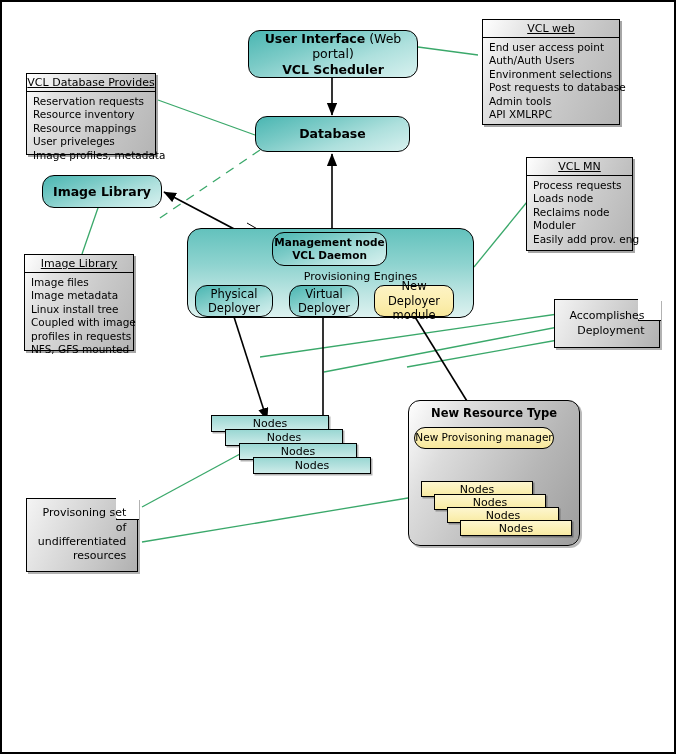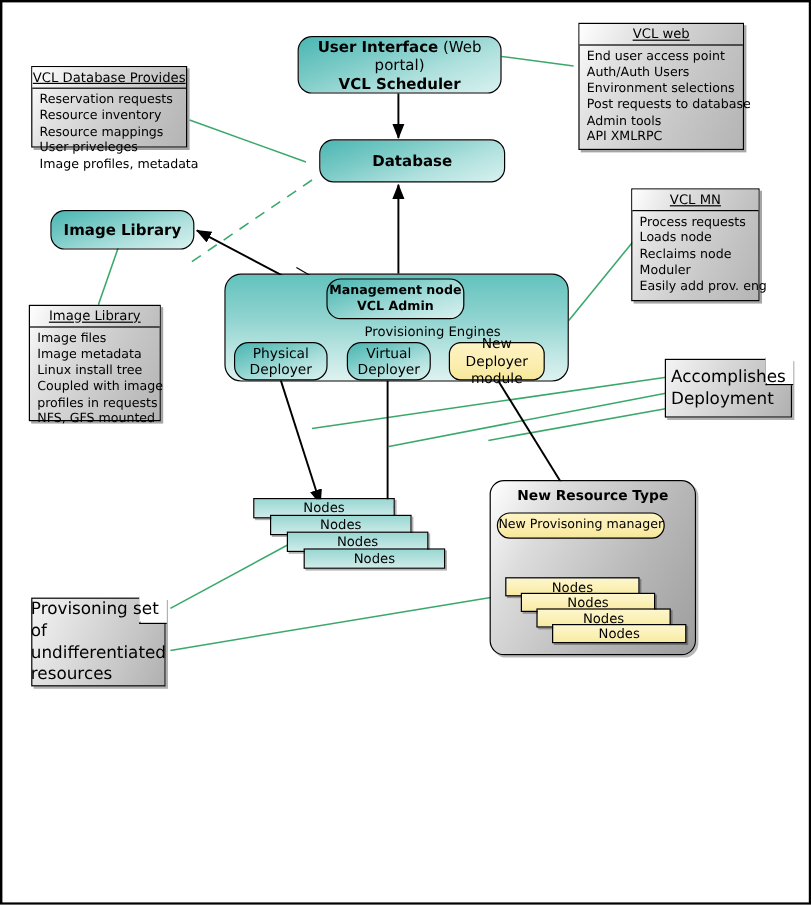--- a/index.html
+++ b/index.html
@@ -118,22 +118,22 @@
     width: 0; height: 0;
     border-left: 23px solid #ffffff;
     border-bottom: 23px solid transparent;
   }
   .note .note-text {
     position: absolute;
     inset: 0;
     display: flex;
     align-items: center;
     justify-content: center;
-    text-align: left;
-    font-size: 14px;
+    text-align: right;
+    font-size: 11px;
     line-height: 1.3;
     padding: 4px 20px;
     box-sizing: border-box;
   }
 
   
   .group-box {
     border: 1.5px solid #000;
     border-radius: 12px;
     background: linear-gradient(120deg, #ffffff 0%, #dcdcdc 25%, #b7b7b7 65%, #9d9d9d 100%);
@@ -222,35 +222,35 @@
     </g>
   </svg>
 
   <div class="node rbox" style="left:246px; top:28px; width:170px; height:48px; flex-direction:column;">
     <div>
       <span>User Interface</span><span style="font-weight:normal;"> (Web portal)</span>
     </div>
     <div>VCL Scheduler</div>
   </div>
 
-  <div class="node rbox" style="left:264px; top:114px; width:155px; height:36px;">
+  <div class="node rbox" style="left:253px; top:114px; width:155px; height:36px;">
     <span>Database</span>
   </div>
 
   <div class="node rbox" style="left:40px; top:173px; width:120px; height:33px;">
     <span>Image Library</span>
   </div>
 
   <div class="node container-box" style="left:185px; top:226px; width:287px; height:90px; display:block;">
     <div style="position:absolute; left:79px; top:-2px; width:120px; text-align:center;"></div>
   </div>
 
   <div class="node rbox" style="left:270px; top:230px; width:115px; height:34px; flex-direction:column; font-size:10.5px;">
     <div>Management node</div>
-    <div>VCL Admin</div>
+    <div>VCL Daemon</div>
   </div>
 
   <div class="node" style="left:185px; top:266px; width:347px; height:16px; font-size:11px;">
     <span>Provisioning Engines</span>
   </div>
 
   <div class="node rbox small multiline" style="left:193px; top:283px; width:78px; height:32px;">
     <span>Physical
 Deployer</span>
   </div>
@@ -293,21 +293,21 @@
   <div class="nodebox yellow" style="left:432px; top:492px; width:112px; height:16px;">
     <span>Nodes</span>
   </div>
   <div class="nodebox yellow" style="left:445px; top:505px; width:112px; height:16px;">
     <span>Nodes</span>
   </div>
   <div class="nodebox yellow" style="left:458px; top:518px; width:112px; height:16px;">
     <span>Nodes</span>
   </div>
 
-  <div class="node gbox" style="left:24px; top:53px; width:130px; height:68px;">
+  <div class="node gbox" style="left:24px; top:71px; width:130px; height:82px;">
     <div class="ghead">VCL Database Provides</div>
     <div class="gbody">
       <div>Reservation requests</div>
       <div>Resource inventory</div>
       <div>Resource mappings</div>
       <div>User priveleges</div>
       <div>Image profiles, metadata</div>
     </div>
   </div>
 

